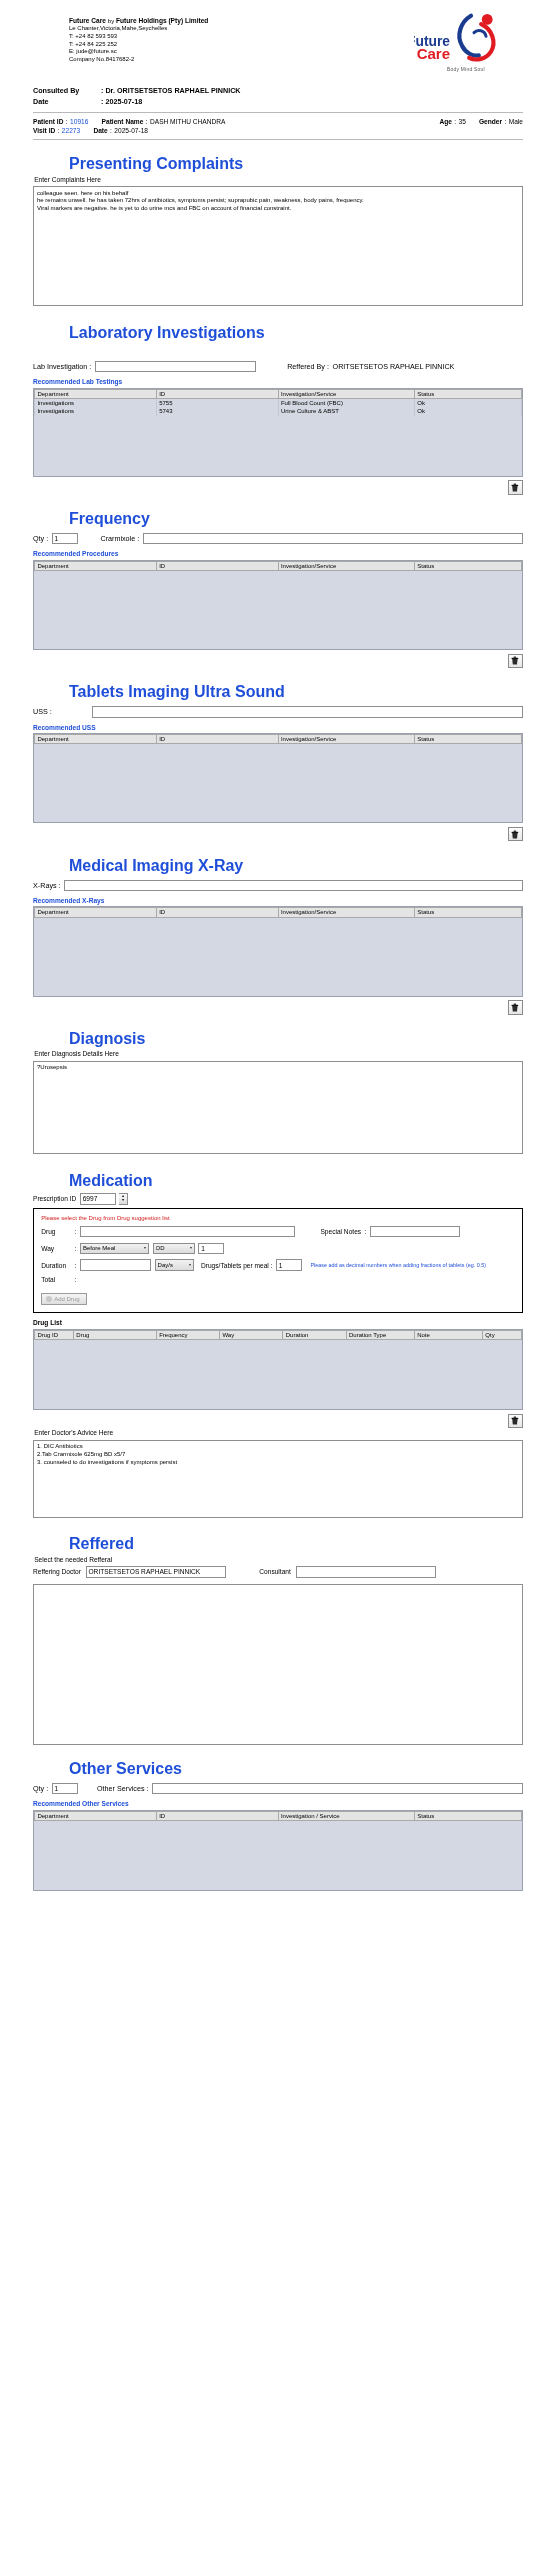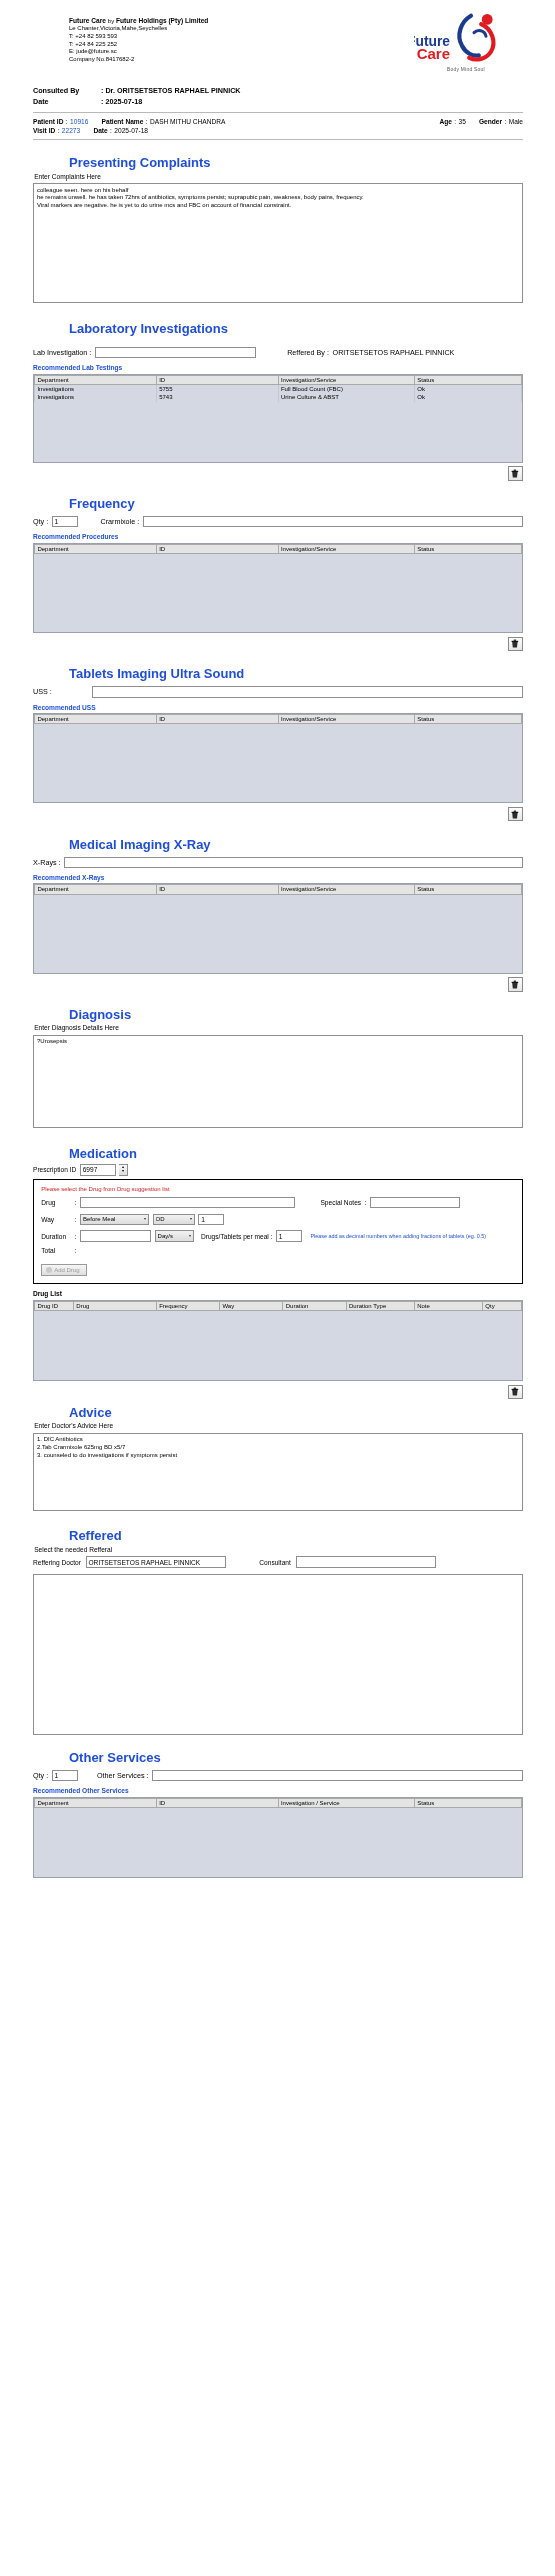--- a/index.html
+++ b/index.html
@@ -45,21 +45,21 @@
   .patient-bar .line { display:flex; align-items:center; gap: 2.4px; padding: 1.2px 0; }
   .pb-label { font-weight: bold; }
   .pb-link { color:#1a4fd6; }
   .pb-sep { width: 8.4px; }
   .pb-val { }
   .pb-push { margin-left:auto; }
 
   
   h2.section {
     color: #1f4fd8;
-    font-size: 13px;
+    font-size: 16px;
     font-weight: bold;
     margin: 15.5px 0 2.4px 0;
     padding-left: 36px;
   }
   .sub-label { font-size: 6.6px; margin: 1.2px 0 3.6px 1.2px; }
   .blue-sub { color:#1f4fd8; font-size: 6.6px; font-weight: bold; margin: 6px 0 2.4px 0; }
 
   
   input.txt {
     border: 0.6px solid #8e8e8e;
@@ -238,21 +238,21 @@
 
   
   <h2 class="section">Presenting Complaints</h2>
   <div class="sub-label">Enter Complaints Here</div>
   <textarea class="ta" style="height: 120px;">colleague seen. here on his behalf
 he remains unwell. he has taken 72hrs of antibiotics, symptoms persist; suprapubic pain, weakness, body pains, frequency.
 Viral markers are negative. he is yet to do urine mcs and FBC on account of financial constraint.</textarea>
 
   
   <h2 class="section">Laboratory  Investigations</h2>
-  <div class="inline" style="margin-top:11px;">
+  <div class="inline" style="margin-top:19px;">
     <span class="lab">Lab Investigation :</span>
     <input class="txt" style="width: 161px;" value="">
     <span style="width:24px;"></span>
     <span class="lab">Reffered By :</span>
     <span class="lab">ORITSETSETOS RAPHAEL PINNICK</span>
   </div>
   <div class="blue-sub">Recommended Lab Testings</div>
   <div class="grid-shell">
     <table class="grid">
       <thead>
@@ -476,21 +476,20 @@
     <div class="trash-btn">
       <svg width="7.8" height="9" viewBox="0 0 13 15">
         <rect x="1" y="3" width="11" height="2" fill="#111"></rect>
         <rect x="4.5" y="1" width="4" height="2" fill="#111"></rect>
         <path d="M2 5 h9 l-1 9 h-7 z" fill="#2b2b2b"></path>
       </svg>
     </div>
   </div>
 
   
-  <h2 class="section" style="margin-top:6px;">Advice</h2>
   <div class="sub-label">Enter Doctor's Advice Here</div>
   <textarea class="ta" style="height: 78px;">1. DIC Antibiotics
 2.Tab Crarmixole 625mg BD x5/7
 3. counseled to do investigations if symptoms persist</textarea>
 
   
   <h2 class="section">Reffered</h2>
   <div class="sub-label">Select the needed Refferal</div>
   <div class="ref-row">
     <span>Reffering Doctor</span>

